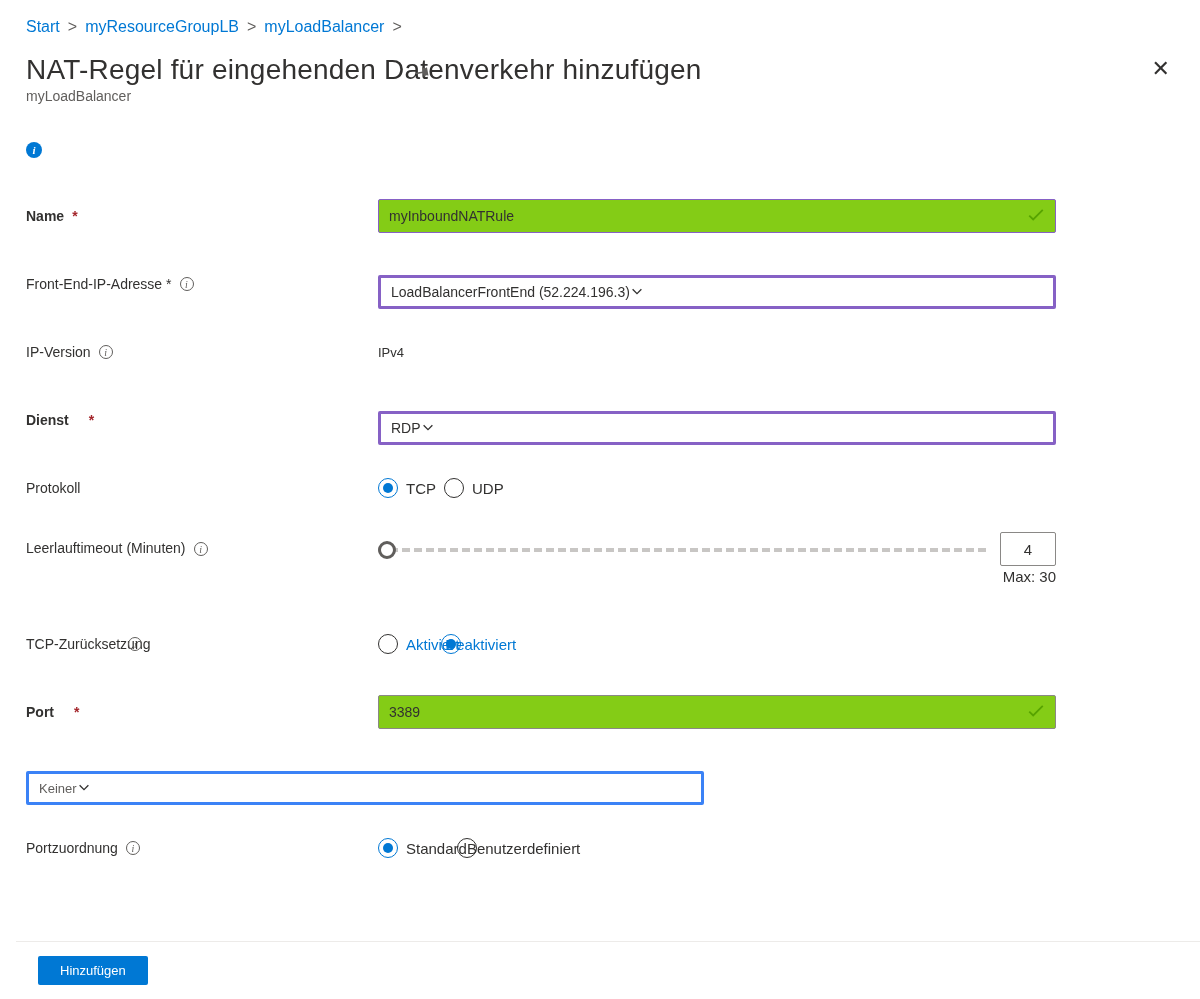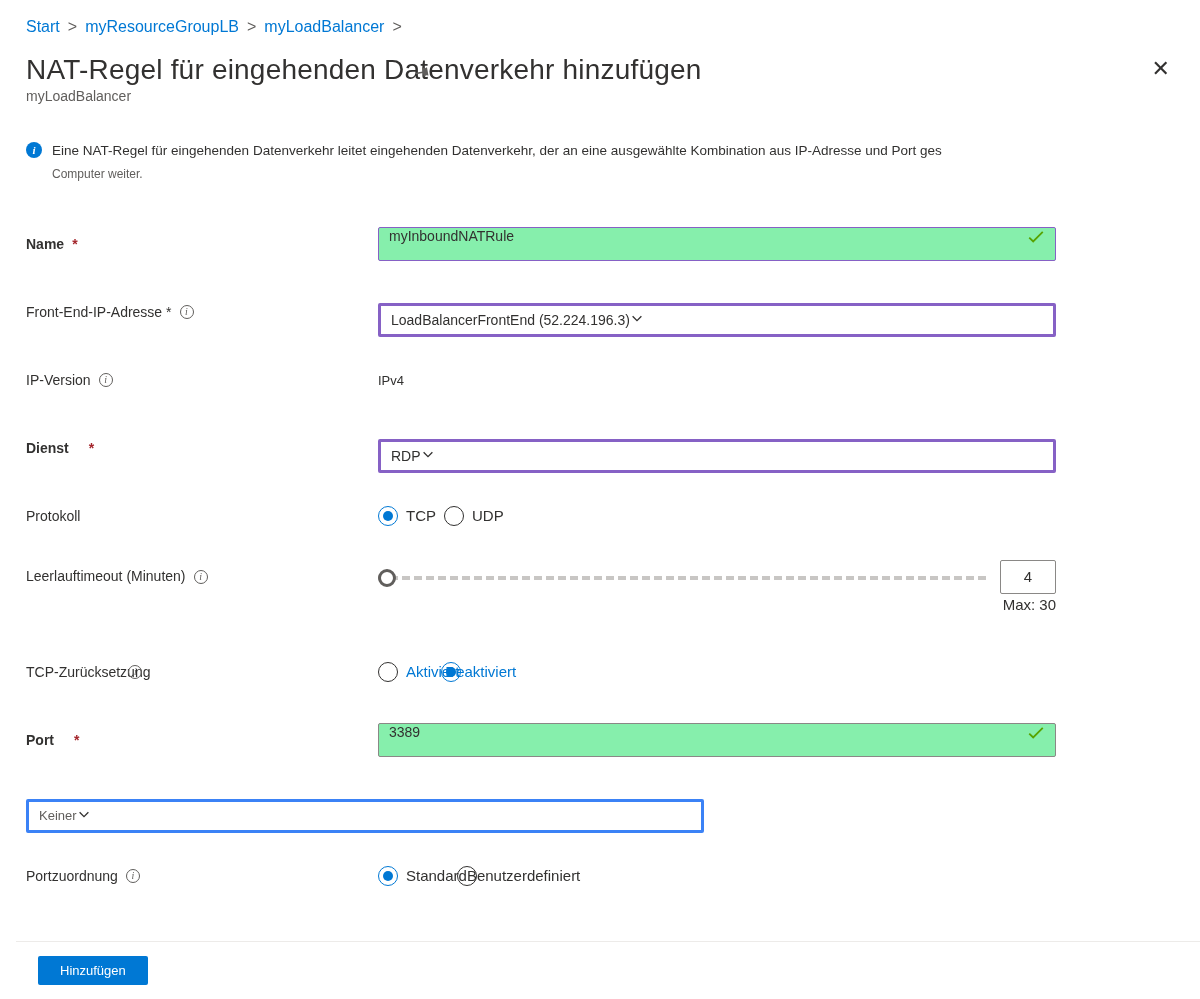--- a/index.html
+++ b/index.html
@@ -93,26 +93,26 @@
       font-size: 10px; color: #605e5c;
       font-style: italic;
       font-family: Georgia, serif;
       cursor: pointer;
     }
     .field-cell { flex: 1; max-width: 678px; }
     .static-text { font-size: 13px; color: #323130; }
     .input-wrap {
       position: relative;
       display: flex;
-      align-items: flex-start;
+      align-items: center;
       border: 1px solid #8a8886;
       border-radius: 2px;
       height: 34px;
       padding: 0 10px;
-      background: #86efac;
+      background: #84cc16;
     }
     .input-wrap.highlight { border-color: #8661c5; }
     .input-wrap input {
       border: none; outline: none;
       font-size: 14px; width: 100%;
       background: transparent;
       color: #323130;
     }
     .check-icon svg { width: 18px; height: 18px; }
     .dropdown {
@@ -229,24 +229,20 @@
 </div>
 
 <span class="pin-icon">
   <svg width="16" height="16" viewBox="0 0 16 16">
       <path fill="#605e5c" d="M9 1l6 6-2 1-1 3-3-3-5 5-1-1 5-5-3-3 3-1z"></path>
     </svg>
 </span>
 
 <div class="info-bar">
   <span class="info-icon">i</span>
-  <div class="info-text">
-    <span>Eine NAT-Regel für eingehenden Datenverkehr leitet eingehenden Datenverkehr, der an eine ausgewählte Kombination aus IP-Adresse und Port ges</span><br>
-    <span class="line2">Computer weiter.</span>
-  </div>
 </div>
 
 <div class="form">
 
   <div class="row">
     <div class="label-cell bold">
       <span>Name</span>
         <span class="req">*</span>
     </div>
     <div class="field-cell">

